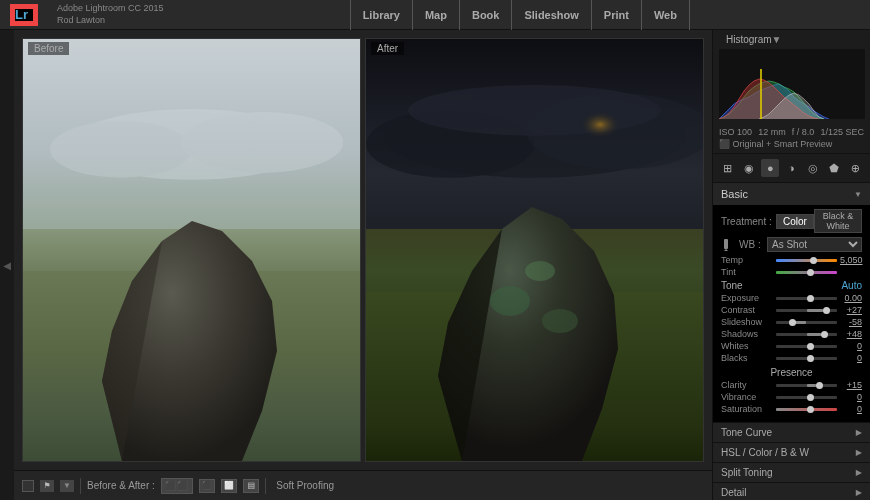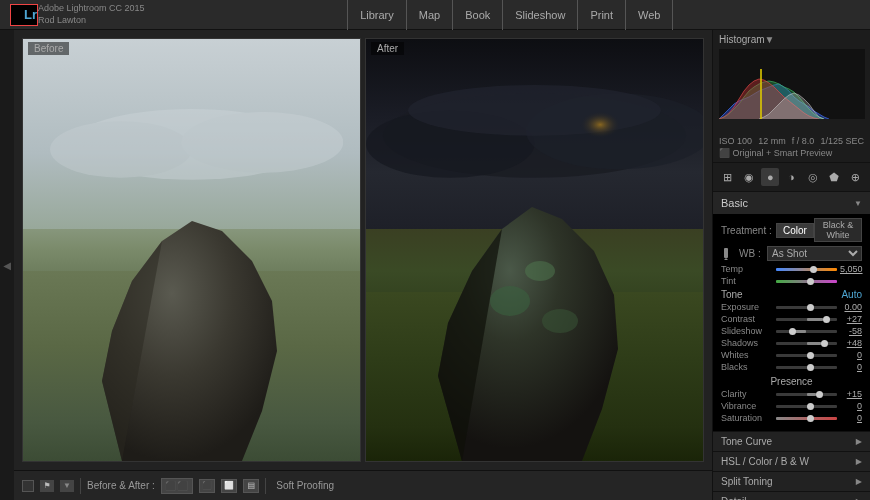--- a/index.html
+++ b/index.html
@@ -19,28 +19,28 @@
       background: #2a2a2a;
       display: flex;
       align-items: center;
       padding: 0 10px;
       border-bottom: 1px solid #111;
     }
     #lr-logo {
       width: 28px;
       height: 22px;
       background: #000;
-      border: 1px solid #ef4444;
-      display: flex;
-      align-items: center;
-      justify-content: flex-end;
+      border: 5px solid #ef4444;
+      display: flex;
+      align-items: center;
+      justify-content: flex-start;
       color: #4ea6d3;
       font-weight: bold;
       font-size: 13px;
-      margin-right: 0;
+      margin-right: 19px;
       flex-shrink: 0;
     }
     #app-info {
       font-size: 9px;
       color: #888;
       line-height: 1.3;
       margin-right: 16px;
       flex-shrink: 0;
     }
     #nav-links {
@@ -52,20 +52,21 @@
     }
     .nav-link {
       padding: 0 12px;
       color: #aaa;
       font-size: 11px;
       cursor: pointer;
       height: 30px;
       display: flex;
       align-items: center;
       border-right: 1px solid #555;
+      font-weight: bold;
     }
     .nav-link:first-child {
       border-left: 1px solid #555;
     }
     .nav-link.active {
       color: #fff;
       font-weight: bold;
     }
 
     
@@ -237,36 +238,37 @@
     #histogram-section {
       padding: 4px 6px;
       border-bottom: 1px solid #111;
     }
 
     #histogram-header {
       display: flex;
       justify-content: flex-start;
       align-items: center;
       margin-bottom: 4px;
+      margin-left: 7px;
     }
 
     #histogram-canvas {
       width: 146px;
       height: 70px;
       background: #111;
       position: relative;
       overflow: hidden;
     }
 
     #histogram-info {
       display: flex;
       justify-content: space-between;
       font-size: 9px;
       color: #888;
-      margin-top: 17px;
+      margin-top: 8px;
       text-align: center;
     }
 
     #histogram-preview-badge {
       font-size: 8px;
       color: #888;
       margin-top: 2px;
     }
 
     

